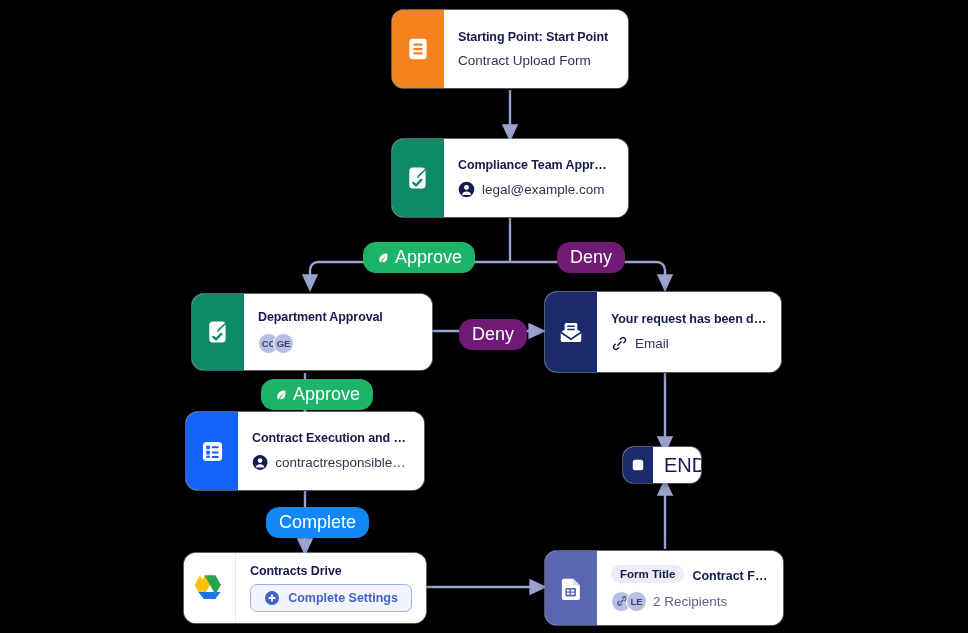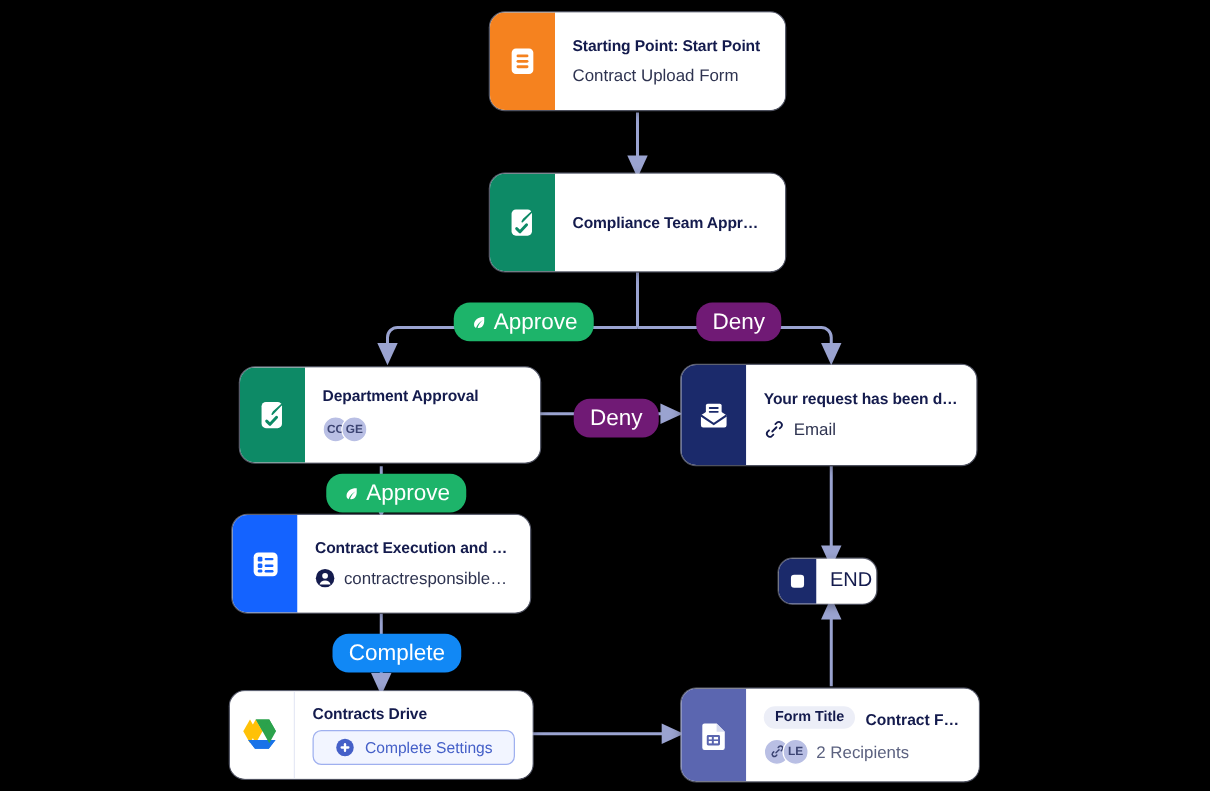--- a/index.html
+++ b/index.html
@@ -112,21 +112,21 @@
 
   
   .settings-btn {
     display: flex; align-items: center; justify-content: center;
     gap: 8px;
     border: 1.5px solid #9fb0ef;
     background: #f2f5ff;
     border-radius: 7px;
     padding: 5px 10px;
     font-size: 12.5px;
-    font-weight: normal;
+    font-weight: bold;
     color: #4560c8;
     cursor: pointer;
     white-space: nowrap;
   }
 
   
   .pill {
     position: absolute;
     display: flex; align-items: center; gap: 5px;
     border-radius: 13px;
@@ -152,21 +152,21 @@
     z-index: 9;
   }
   .end-icon {
     width: 30px; flex: 0 0 30px;
     background: #1b2a6b;
     display: flex; align-items: center; justify-content: center;
   }
   .end-label {
     padding: 0 11px;
     display: flex; align-items: center;
-    font-size: 16px;
+    font-size: 20px;
     font-weight: normal;
     color: #141b4d;
   }
 </style>
 </head>
 <body>
 
 <div id="canvas">
 
   <svg id="edges" viewBox="0 0 968 633">
@@ -219,20 +219,28 @@
   <div class="node" style="left:392px; top:139px; width:236px; height:78px;">
     <div class="node-icon ic-green">
       <svg width="28" height="28" viewBox="0 0 24 24">
         <rect x="4.5" y="3" width="14" height="18" rx="3" fill="#ffffff"></rect>
         <path d="M8 16.2 L10.3 18.4 L14.8 13.6" stroke="#0d8a66" stroke-width="2" fill="none" stroke-linecap="round" stroke-linejoin="round"></path>
         <path d="M18.6 4.5 L13.2 10 L11.8 11.4 L12.9 9.6 Z" fill="#ffffff" stroke="#0d8a66" stroke-width="1.1" stroke-linejoin="round"></path>
       </svg>
     </div>
     <div class="node-body">
       <div class="node-title">Compliance Team Approval</div>
+      <div class="node-sub">
+        <svg width="17" height="17" viewBox="0 0 24 24">
+          <circle cx="12" cy="12" r="11" fill="#141b4d"></circle>
+          <circle cx="12" cy="9.2" r="3.4" fill="#ffffff"></circle>
+          <path d="M5.4 19.6 a6.9 6.9 0 0 1 13.2 0 Z" fill="#ffffff"></path>
+        </svg>
+        <span class="sub-text">legal@example.com</span>
+      </div>
     </div>
   </div>
 
   <div class="node" style="left:192px; top:294px; width:240px; height:76px;">
     <div class="node-icon ic-green">
       <svg width="28" height="28" viewBox="0 0 24 24">
         <rect x="4.5" y="3" width="14" height="18" rx="3" fill="#ffffff"></rect>
         <path d="M8 16.2 L10.3 18.4 L14.8 13.6" stroke="#0d8a66" stroke-width="2" fill="none" stroke-linecap="round" stroke-linejoin="round"></path>
         <path d="M18.6 4.5 L13.2 10 L11.8 11.4 L12.9 9.6 Z" fill="#ffffff" stroke="#0d8a66" stroke-width="1.1" stroke-linejoin="round"></path>
       </svg>

